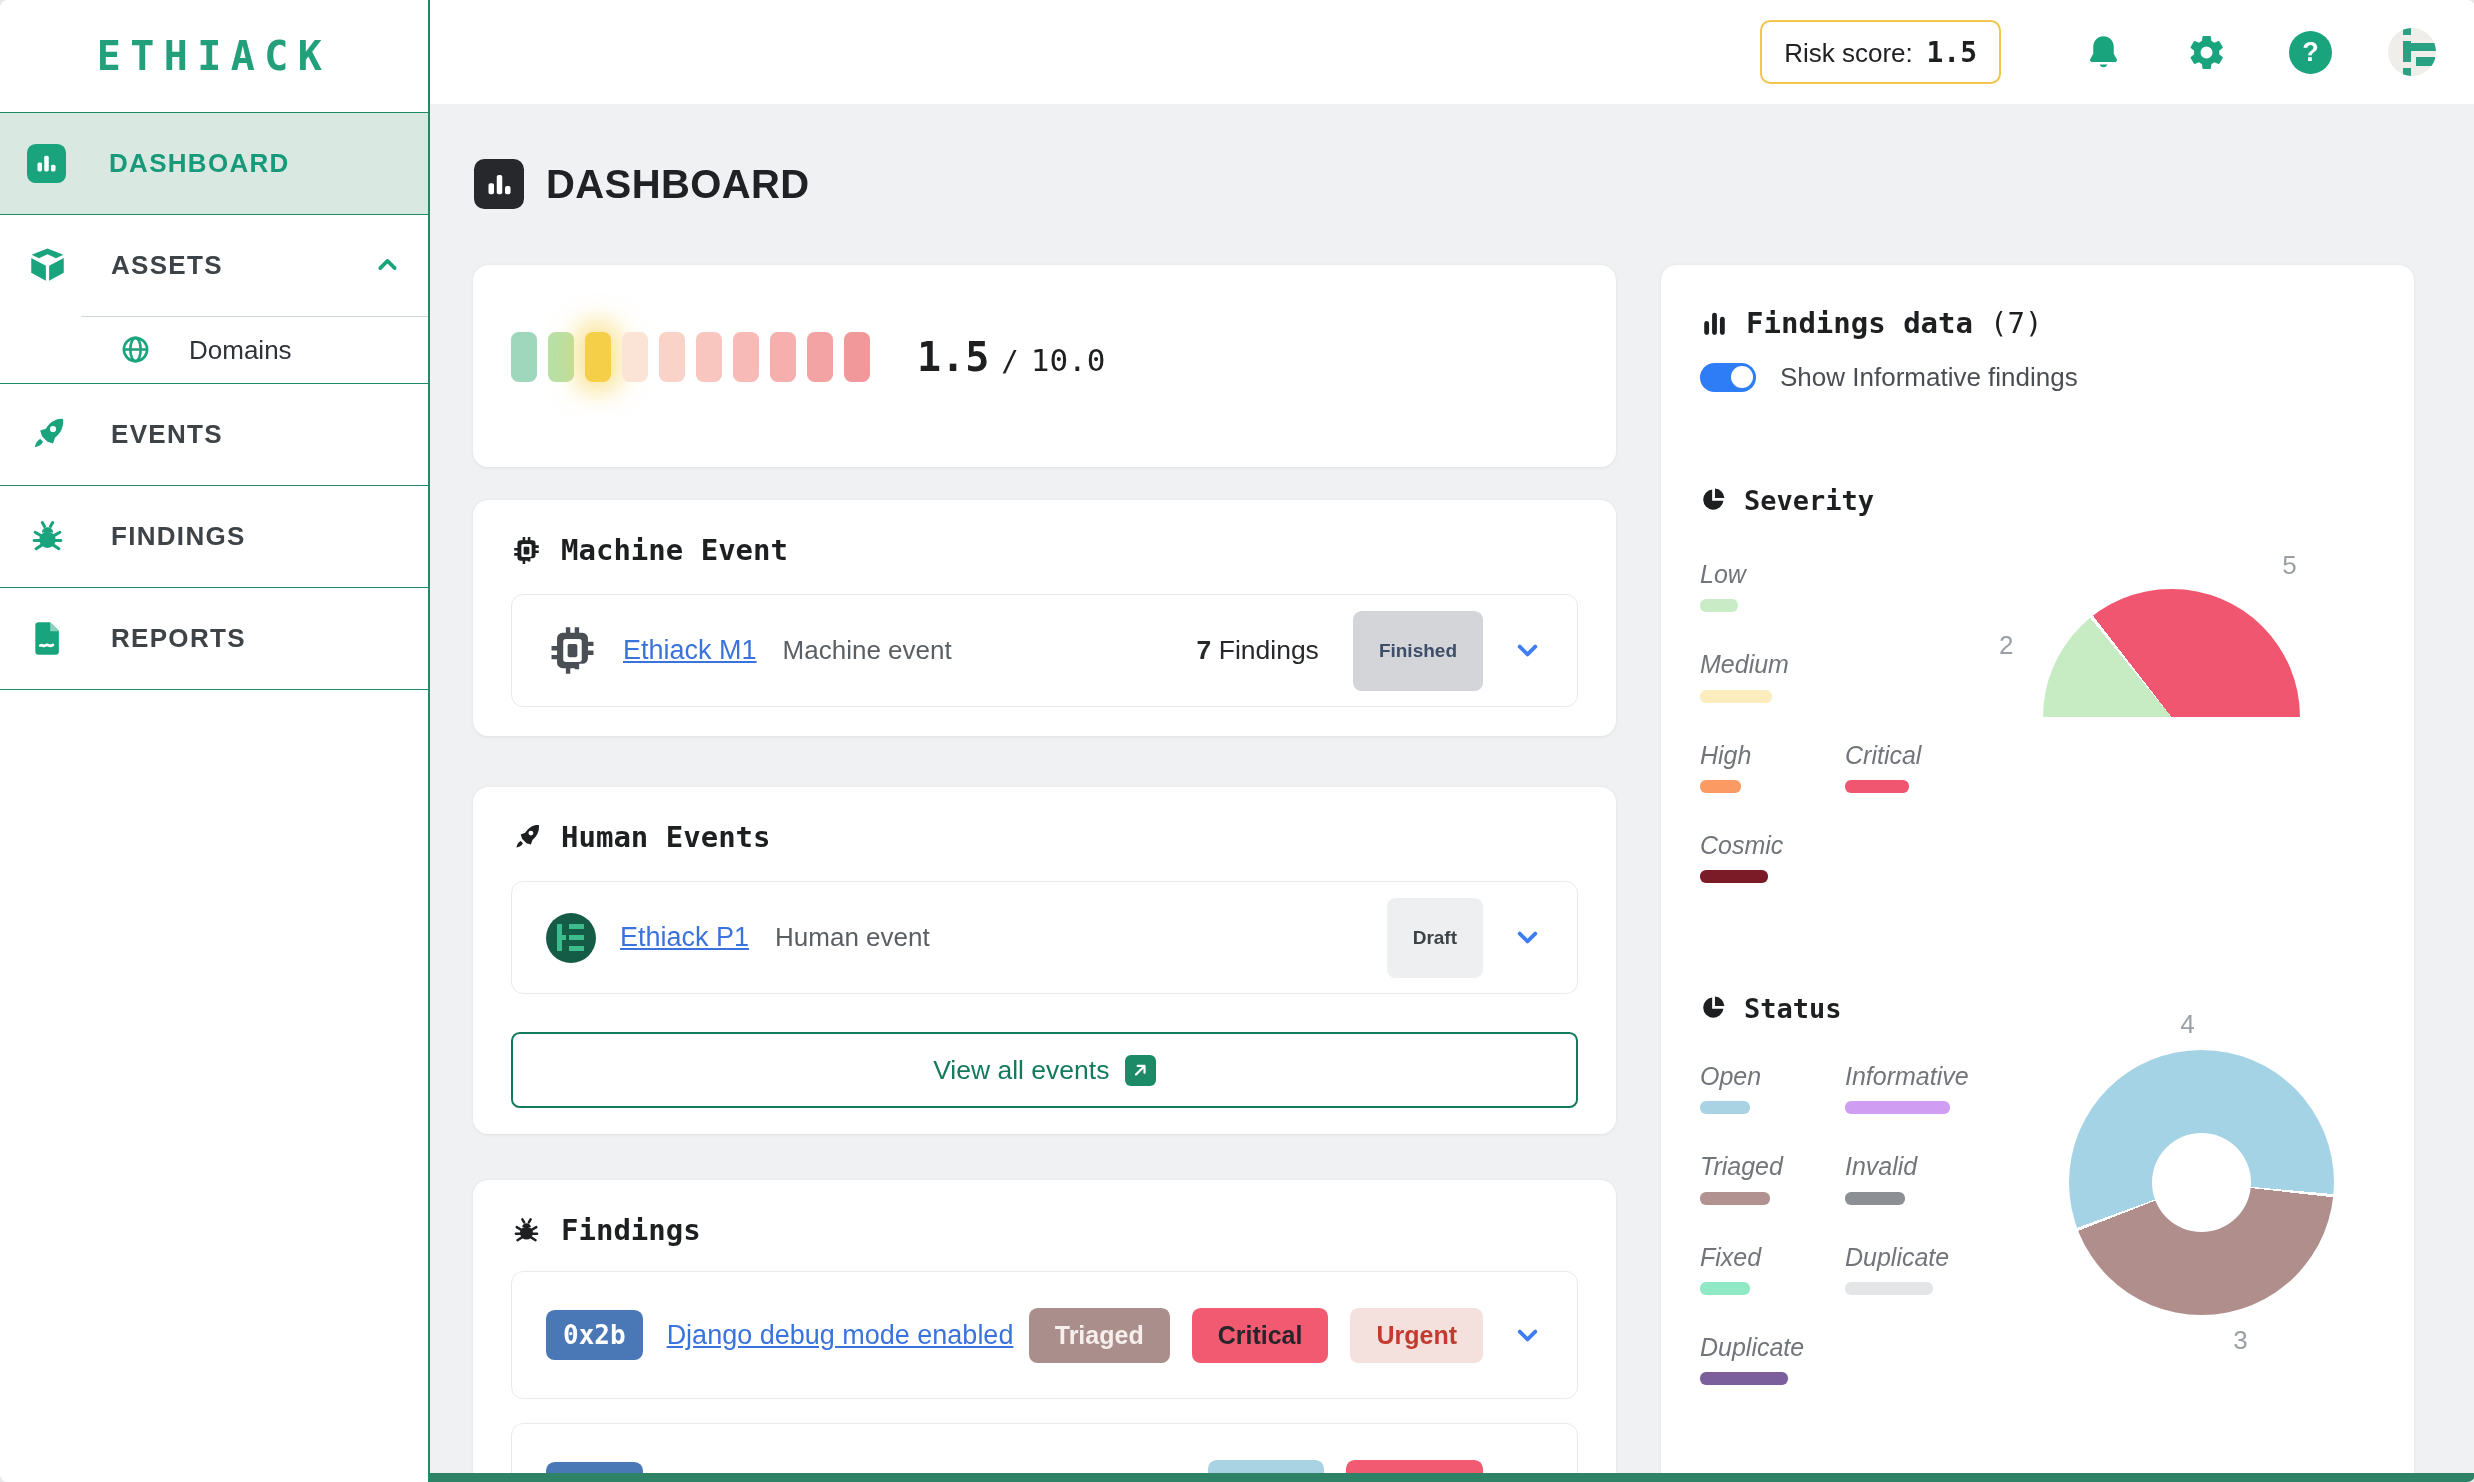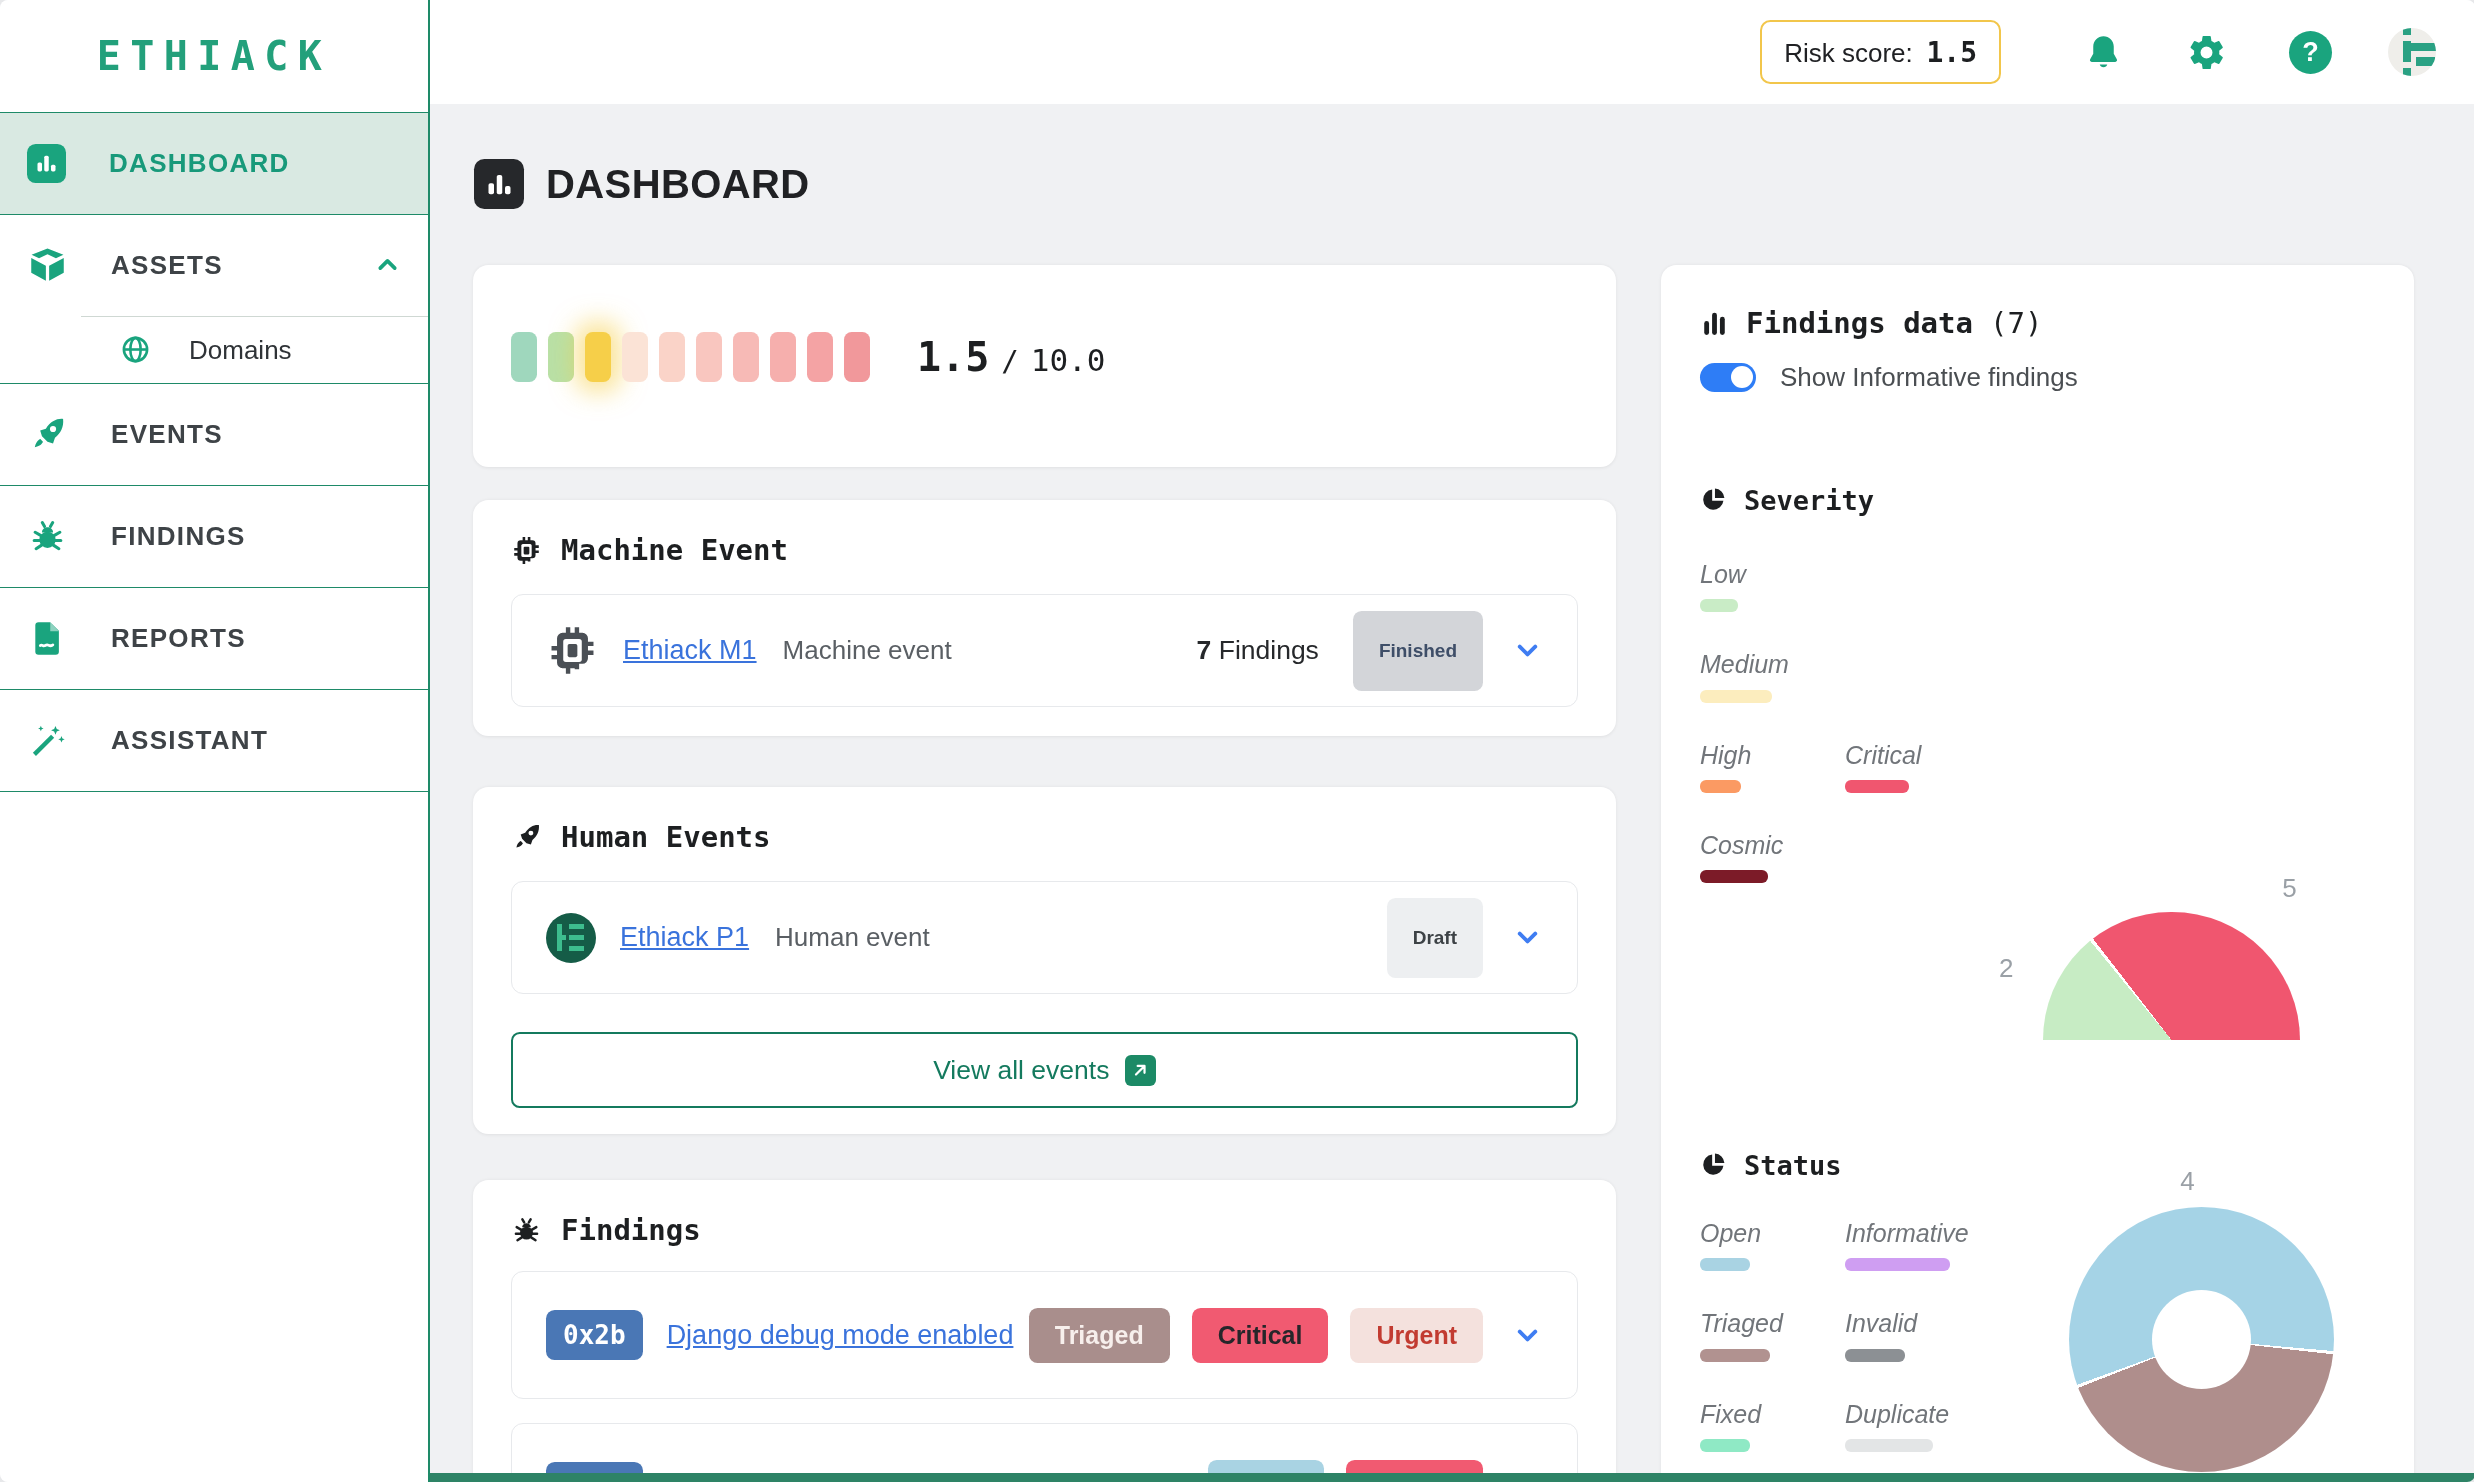--- a/index.html
+++ b/index.html
@@ -108,21 +108,21 @@
   .toggle .knob{position:absolute;right:3.4px;top:3.4px;width:22px;height:22px;border-radius:50%;background:#fff;}
   .toggle-label{font-size:26px;color:#4a4e52;}
   .section{margin-top:92px;}
   .section-header{display:flex;align-items:center;gap:17px;}
   .section-header .ch-icon svg{width:27px;height:27px;color:#1d1f21;}
   .section-title{font-family:"DejaVu Sans Mono",monospace;font-weight:700;font-size:27px;color:#1d1f21;}
   .legend{display:grid;grid-template-columns:145px auto;row-gap:38px;align-content:start;}
   .legend-item{display:flex;flex-direction:column;gap:10.3px;}
   .legend-label{font-size:25px;font-style:italic;color:#71757a;}
   .legend-swatch{height:13px;border-radius:6px;}
-  .sev-body{display:flex;margin-top:44px;flex-direction:column;}
+  .sev-body{display:flex;margin-top:44px;}
   .severity-legend .legend-item:nth-child(1){grid-area:1/1;}
   .severity-legend .legend-item:nth-child(2){grid-area:2/1;}
   .severity-legend .legend-item:nth-child(3){grid-area:3/1;}
   .severity-legend .legend-item:nth-child(4){grid-area:3/2;}
   .severity-legend .legend-item:nth-child(5){grid-area:4/1;}
   .halfpie-wrap{position:relative;width:257px;height:128px;margin-left:auto;margin-right:75px;margin-top:29px;}
   .halfpie{width:257px;height:128px;border-radius:257px 257px 0 0;}
   .chart-num{position:absolute;font-size:26px;color:#9aa0a6;}
   .hp-left{left:-44px;top:41px;}
   .hp-top{right:3.4px;top:-39px;}
@@ -209,31 +209,20 @@
       <span class="nicon">
         <svg viewBox="0 0 24 24" fill="currentColor">
             <path d="M6.5 2h7.2L19 7.3V20a2 2 0 0 1-2 2H6.5a2 2 0 0 1-2-2V4a2 2 0 0 1 2-2z"></path>
             <path d="M13.7 2v5.5H19z" fill="#fff" opacity=".5"></path>
             <path d="M7.6 16.3c1-.9 1.7.7 2.7.1 1-.5 1.4-.8 2.4-.2 1 .5 1.9.2 2.6-.3" stroke="#fff" stroke-width="1.7" fill="none" stroke-linecap="round"></path>
           </svg>
       </span>
       <span class="nav-label">REPORTS</span>
     </div>
 
-    <div class="nav-item">
-      <span class="nicon">
-        <svg viewBox="0 0 24 24" fill="currentColor">
-            <path d="M3 19.6 14.2 8.4l1.9 1.9L4.9 21.5 3 19.6z"></path>
-            <path d="m16.9 3 .8 1.9 1.9.8-1.9.8-.8 1.9-.8-1.9-1.9-.8 1.9-.8.8-1.9z"></path>
-            <path d="m20.6 9.3.6 1.4 1.4.6-1.4.6-.6 1.4-.6-1.4-1.4-.6 1.4-.6.6-1.4z"></path>
-            <path d="m7.9 2.9.5 1.2 1.2.5-1.2.5-.5 1.2-.5-1.2-1.2-.5 1.2-.5.5-1.2z"></path>
-          </svg>
-      </span>
-      <span class="nav-label">ASSISTANT</span>
-    </div>
     <div class="nav-end"></div>
   </aside>
 
   <header class="topbar">
     <div class="risk-badge">
       <span class="rb-label">Risk score:</span>
       <span class="rb-value">1.5</span>
     </div>
     <span class="tb-icon" style="margin-left:0">
       <svg viewBox="0 0 24 24" fill="currentColor">

